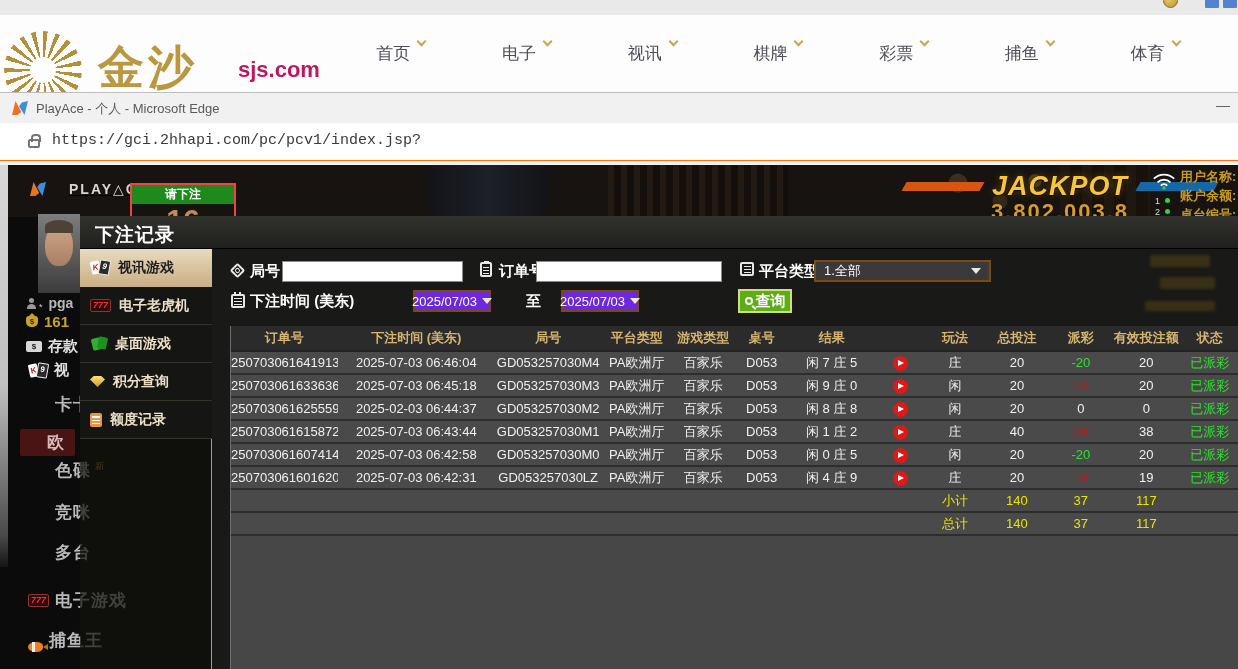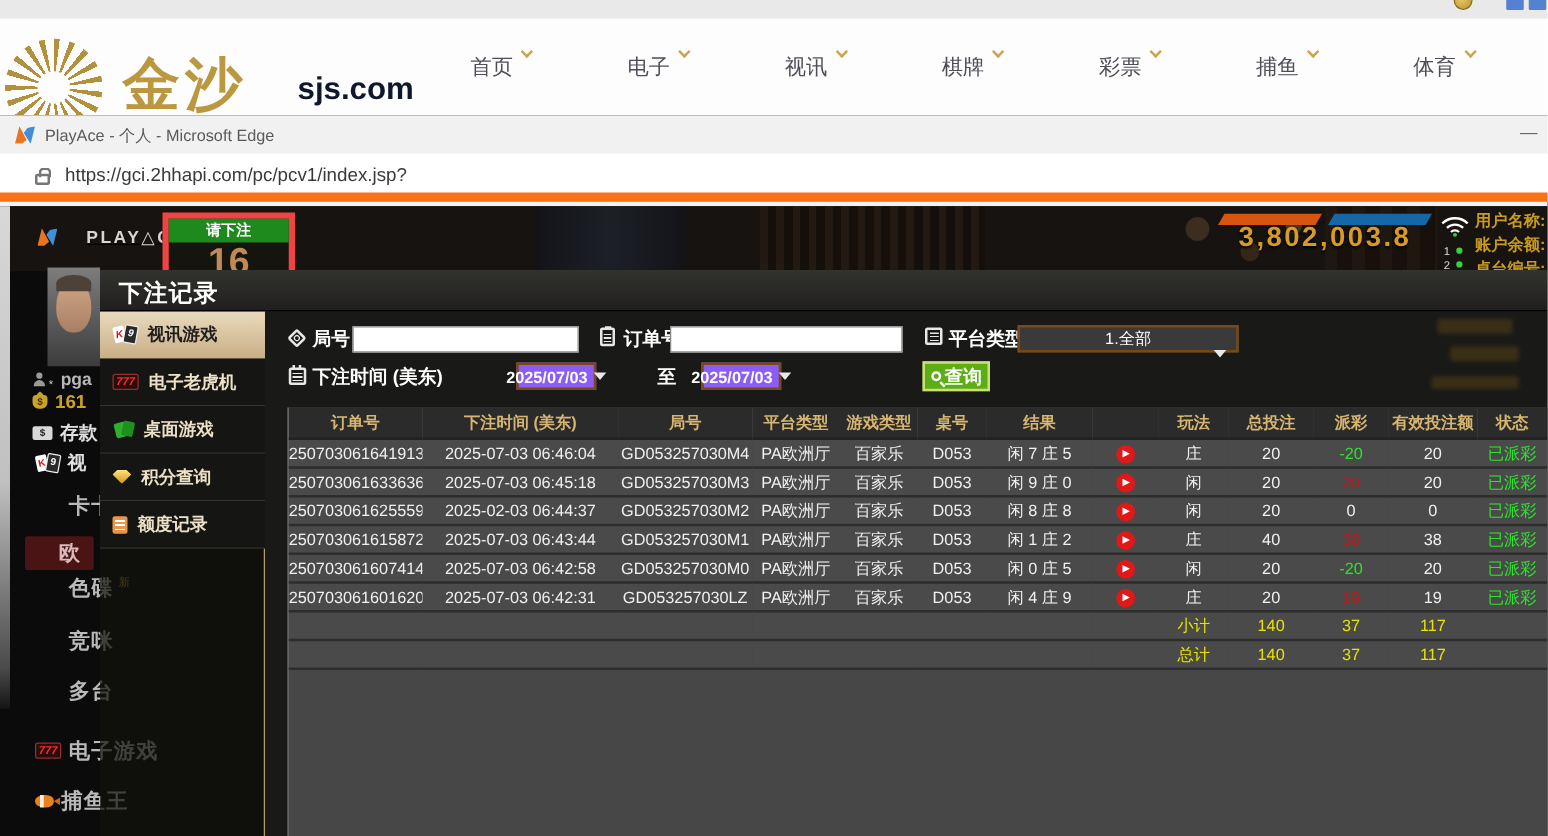--- a/index.html
+++ b/index.html
@@ -12,39 +12,39 @@
     background:radial-gradient(circle at 40% 40%, #e8c86a, #b8922e); border:1px solid #8a6a1a; }
   .blue-frag { position:absolute; left:1205px; top:-4px; width:40px; height:12px; display:flex; gap:4px; }
   .blue-frag i { width:14px; height:12px; background:#3a6ecb; opacity:.85; border-radius:1px; }
 
   
   .site-nav { position:absolute; left:0; top:15px; width:1238px; height:77px; background:#fdfdfd; overflow:hidden; }
   .swirl { position:absolute; left:4px; top:16px; width:78px; height:78px; border-radius:50%;
     background:repeating-conic-gradient(#b3903c 0deg 7deg, #fdfdfd 7deg 19deg); }
   .swirl::after { content:""; position:absolute; left:26px; top:26px; width:26px; height:26px; border-radius:50%; background:#fdfdfd; }
   .logo-cn { position:absolute; left:98px; top:22px; font-size:46px; font-weight:700; color:#bb9740; letter-spacing:4px; }
-  .logo-suffix { position:absolute; left:238px; top:42px; font-size:25px; font-weight:700; color:#0f172a; }
+  .logo-suffix { position:absolute; left:238px; top:42px; font-size:22px; font-weight:700; color:#be185d; }
   .nav-items { position:absolute; left:338px; top:0; width:880px; height:77px; display:flex; justify-content:space-around; align-items:center; }
   .nav-item { display:flex; align-items:flex-start; cursor:pointer; }
   .nav-label { font-size:17px; color:#4e4e58; }
   .chev { width:7px; height:7px; border-right:2px solid #c9a54e; border-bottom:2px solid #c9a54e;
     transform:rotate(45deg); margin:-4px 0 0 8px; }
 
   
   .edge-win { position:absolute; left:0; top:92px; width:1238px; height:577px; border-top:1px solid #bdbdbd; }
   .titlebar { position:absolute; left:0; top:0; width:100%; height:30px; background:#f1f1f1; }
   .pa-icon { position:relative; display:inline-block; width:16px; height:14px; }
   .pa-icon::before { content:""; position:absolute; left:0; top:0; width:100%; height:100%;
     background:#e87420; clip-path:polygon(0 100%, 22% 0, 58% 78%, 34% 100%); }
   .pa-icon::after { content:""; position:absolute; left:0; top:0; width:100%; height:100%;
     background:#3f8ed6; clip-path:polygon(44% 38%, 78% 100%, 100% 0, 62% 10%); }
   .tb-icon { position:absolute; left:12px; top:8px; }
   .tb-title { position:absolute; left:36px; top:7px; font-size:13px; color:#5a5a5a; }
   .tb-min { position:absolute; right:8px; top:4px; font-size:14px; color:#666; cursor:pointer; }
-  .urlbar { position:absolute; left:0; top:30px; width:100%; height:38px; background:#fff; border-bottom:7px solid #f97316; }
+  .urlbar { position:absolute; left:0; top:30px; width:100%; height:38px; background:#fff; border-bottom:1px solid #f97316;font-family:Liberation Mono, monospace; }
   .lock { position:absolute; left:28px; top:16px; width:12px; height:9px; border:2px solid #757575; border-radius:2px; }
   .lock::before { content:""; position:absolute; left:1px; top:-7px; width:6px; height:6px;
     border:2px solid #757575; border-bottom:none; border-radius:4px 4px 0 0; }
   .url-text { position:absolute; left:52px; top:9px; font-size:15px; color:#3a3a3a; cursor:text; }
 
   
   .content { position:absolute; left:0; top:68px; width:1238px; height:509px; background:#0b0b0b; overflow:hidden; }
   .content-top { position:absolute; left:0; top:0; width:100%; height:4px; background:#f2f2f2; }
   .gutter { position:absolute; left:0; top:4px; width:8px; height:402px;
     background:linear-gradient(180deg,#d8d8d8,#c0c0c0 55%,#4a4a4a 92%,#151515); }
@@ -56,21 +56,21 @@
   .deco-wood { position:absolute; left:420px; top:0; width:120px; height:52px; opacity:.5;
     background:linear-gradient(90deg,#10141f,#232c40 50%,#10141f); }
   .deco-bokeh { position:absolute; left:915px; top:0; width:140px; height:52px; opacity:.8;
     background:radial-gradient(circle 9px at 25% 35%, #463622 0 9px, transparent 10px),
                radial-gradient(circle 7px at 55% 70%, #3c2e1c 0 7px, transparent 8px),
                radial-gradient(circle 6px at 80% 30%, #504026 0 6px, transparent 7px); }
   .deco-wood2 { position:absolute; left:1052px; top:0; width:90px; height:52px; opacity:.6;
     background:repeating-linear-gradient(90deg,#241a10 0 10px,#170f08 10px 22px); }
   .brand { position:absolute; left:22px; top:16px; display:flex; align-items:center; gap:23px;text-decoration:underline; }
   .brand-text { font-size:14px; font-weight:700; letter-spacing:2px; color:#d6d6d6; }
-  .countdown { position:absolute; left:122px; top:5px; width:106px; border:5px solid #ef4444; background:#15140f; }
+  .countdown { position:absolute; left:122px; top:18px; width:106px; border:2px solid #ef4444; background:#15140f; }
   .cd-head { height:19px; background:#1e8a1e; color:#fff; font-size:12px; font-weight:700; text-align:center; line-height:19px; }
   .cd-val { height:34px; color:#c08a58; font-size:30px; font-weight:700; text-align:center; line-height:32px; }
   .jackpot { position:absolute; left:832px; top:6px; width:440px; text-align:center; }
   .jp-row { display:flex; align-items:center; justify-content:center; gap:10px; }
   .jp-bar-l { width:78px; height:9px; background:#d85510; transform:skewX(-30deg); }
   .jp-bar-r { width:78px; height:9px; background:#1568a8; transform:skewX(-30deg); }
   .jp-text { font-size:27px; font-weight:800; font-style:italic; color:#f5c63e;
     text-shadow:0 1px 2px #000,0 0 7px #6a4a00; letter-spacing:1px; }
   .jp-val { margin-top:-3px; font-size:22px; font-weight:800; color:#d89a28; letter-spacing:2px; text-shadow:0 1px 2px #000; }
   .wifi { position:absolute; left:1144px; top:6px; }
@@ -158,25 +158,25 @@
   .fic-clip::before { content:""; position:absolute; left:2px; top:-3px; width:5px; height:3px; background:#e8e8e8; }
   .fic-clip::after { content:""; position:absolute; left:1px; top:3px; width:6px; height:7px;
     background:repeating-linear-gradient(180deg,#e8e8e8 0 1px,transparent 1px 3px); }
   .fic-list { width:14px; height:14px; border:2px solid #e8e8e8; border-radius:2px; }
   .fic-list::after { content:""; position:absolute; left:2px; top:2px; width:7px; height:7px;
     background:repeating-linear-gradient(180deg,#e8e8e8 0 1px,transparent 1px 3px); }
   .fic-cal { width:14px; height:14px; border:2px solid #e8e8e8; border-radius:2px; }
   .fic-cal::before { content:""; position:absolute; left:1px; top:-4px; width:2px; height:3px; background:#e8e8e8; box-shadow:5px 0 #e8e8e8; }
   .fic-cal::after { content:""; position:absolute; left:1px; top:2px; width:8px; height:7px;
     background:repeating-linear-gradient(180deg,#e8e8e8 0 1px,transparent 1px 3px); }
-  .dsel { position:absolute; height:22px; width:64px; background:#8b5cf6; border:2px solid #7a4a14;
-    color:#fff; font-size:13px; font-weight:700; display:flex; align-items:center; justify-content:center; gap:5px; cursor:pointer; }
+  .dsel { position:absolute; height:22px; width:78px; background:#6d28d9; border:2px solid #7a4a14;
+    color:#fff; font-size:13px; font-weight:400; display:flex; align-items:center; justify-content:center; gap:5px; cursor:pointer; }
   .tri-down { width:0; height:0; border-left:5px solid transparent; border-right:5px solid transparent; border-top:6px solid #e8e8e8; }
   .psel { position:absolute; height:22px; width:177px; background:#3a3a3a; border:2px solid #7a4a14;
-    color:#fff; font-size:13px; display:flex; align-items:center; padding:0 8px; cursor:pointer;flex-direction:column; }
+    color:#fff; font-size:13px; display:flex; align-items:center; padding:0 8px; cursor:pointer; }
   .psel .tri-down { margin-left:auto; }
   .btn-query { position:absolute; height:24px; width:54px; background:#5cae14; border:2px solid #cede7a;
     display:flex; align-items:center; justify-content:center; gap:3px; cursor:pointer; }
   .btn-query span { color:#fff; font-size:15px; font-weight:700; }
   .lupe { width:8px; height:8px; border:2px solid #fff; border-radius:50%; position:relative; }
   .lupe::after { content:""; position:absolute; left:6px; top:6px; width:2px; height:5px; background:#fff; transform:rotate(-45deg); }
   .smudge { position:absolute; background:#6a5114; opacity:.4; filter:blur(1.5px); border-radius:2px; }
 
   
   .bet-table-wrap { position:absolute; left:18px; top:77px; right:0; bottom:0; background:#474747; border-left:1px solid #6e6e6e; }
@@ -266,20 +266,21 @@
         <span class="pa-icon"></span>
         <span class="brand-text">PLAY△CE</span>
       </div>
       <div class="countdown">
         <div class="cd-head">请下注</div>
         <div class="cd-val">16</div>
       </div>
       <div class="jackpot">
         <div class="jp-row">
           <span class="jp-bar-l"></span>
+          <span class="jp-text">JACKPOT</span>
           <span class="jp-bar-r"></span>
         </div>
         <div class="jp-val">3,802,003.8</div>
       </div>
       <span class="wifi">
         <svg width="24" height="19" viewBox="0 0 26 20">
           <path d="M2 8 A 16 16 0 0 1 24 8" stroke="#fff" stroke-width="2" fill="none"></path>
           <path d="M6 12 A 10 10 0 0 1 20 12" stroke="#fff" stroke-width="2" fill="none"></path>
           <path d="M9.5 15.5 A 5 5 0 0 1 16.5 15.5" stroke="#fff" stroke-width="2" fill="none"></path>
           <circle cx="13" cy="18" r="1.7" fill="#35d435"></circle>
@@ -334,21 +335,21 @@
         <div class="lobby-tab" style="top: 340px;">
           <span class="lt-label">竞咪</span>
         </div>
         <div class="lobby-tab" style="top: 380px;">
           <span class="lt-label">多台</span>
         </div>
         <div class="lobby-tab has-icon" style="top: 428px;">
           <i class="icon-777"></i>
           <span class="lt-label">电子游戏</span>
         </div>
-        <div class="lobby-tab has-icon" style="top: 468px;">
+        <div class="lobby-tab has-icon" style="top: 468px; align-items: flex-end;">
           <i class="icon-fish"></i>
           <span class="lt-label">捕鱼王</span>
         </div>
       </div>
 
     <div class="popup">
       <div class="popup-titlebar">
         <span class="popup-title">下注记录</span>
       </div>
       <div class="popup-menu">

